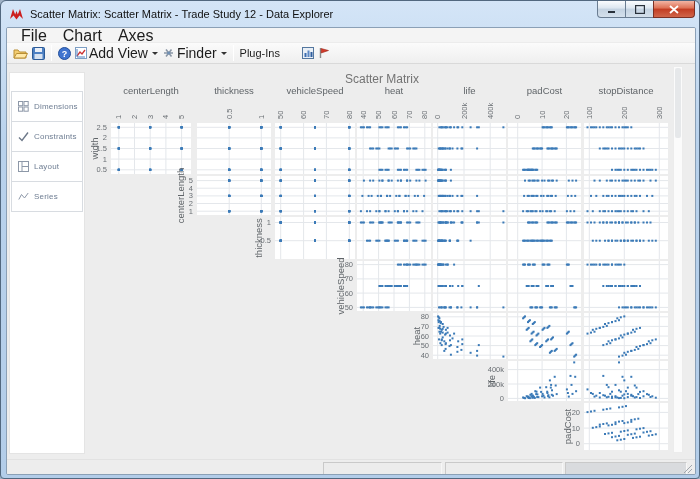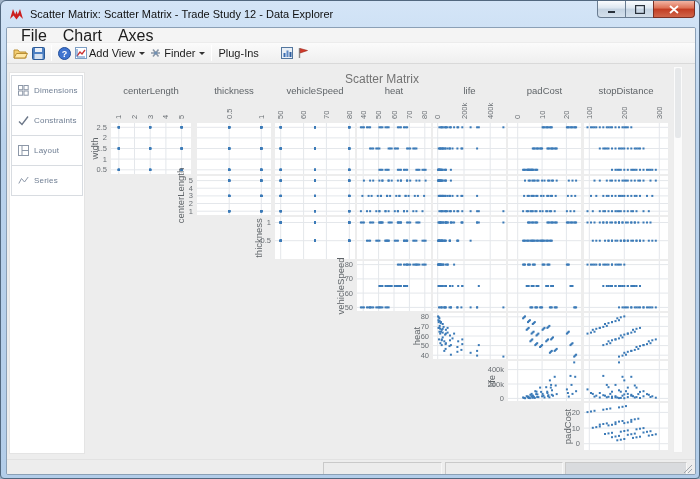--- a/index.html
+++ b/index.html
@@ -15,28 +15,28 @@
   .winbtn.minb{width:29px;border-radius:0 0 0 4px;}
   .winbtn.maxb{width:27px;border-left:none;border-right:none;}
   .winbtn.closeb{width:42px;border-radius:0 0 4px 0;border-color:#7c3024;
     background:linear-gradient(#f2b5a4,#dd6f53 45%,#c23c22 50%,#d0654a);}
   .client{position:relative;width:690px;height:448px;background:#ededed;border:1px solid #8ba0b6;border-radius:2px;overflow:hidden;}
   .menubar{height:15px;background:#f4f4f4;display:flex;align-items:center;padding-left:6px;border-bottom:1px solid #ececec;}
   .menu-item{font-size:16px;color:#1c1c1c;padding:0 8px;line-height:15px;}
   .toolbar{height:21px;background:linear-gradient(#fbfbfb,#efefef);border-bottom:1px solid #d9d9d9;
     display:flex;align-items:center;padding-left:4px;}
   .tbtn{display:flex;align-items:center;gap:2px;padding:1px 2px;border-radius:2px;}
-  .tbtn .lbl{font-size:11px;color:#1c1c1c;}
+  .tbtn .lbl{font-size:14px;color:#1c1c1c;}
   .caret{width:0;height:0;border-left:3px solid transparent;border-right:3px solid transparent;border-top:3px solid #333;margin-left:2px;}
   .tsep{width:1px;height:16px;background:#d2d2d2;border-right:1px solid #ffffff;margin:0 4px;}
   .tlabel{font-size:11px;color:#1c1c1c;margin:0 20px 0 2px;}
   .bodyarea{position:relative;height:395px;}
   .sidebar{position:absolute;left:2px;top:8px;width:76px;bottom:5px;background:#ffffff;border:1px solid #e4e4e4;}
   .side-item{display:flex;align-items:center;gap:5px;height:31px;margin:-1px 1px 0 1px;border:1px solid #d8dce1;background:#fff;padding-left:6px;}
-  .side-item:first-child{margin-top:2px;}
+  .side-item:first-child{margin-top:18px;}
   .side-item .slbl{font-size:8px;color:#6e7d92;letter-spacing:.2px;}
   .chart-title{position:absolute;left:83px;top:8px;width:584px;text-align:center;font-size:12px;color:#737373;}
   #matrix-svg{position:absolute;left:82px;top:0;}
   .vscroll{position:absolute;right:12px;top:2px;bottom:6px;width:10px;background:#fbfbfb;border:1px solid #ececec;}
   .vscroll .thumb{position:absolute;left:1px;right:1px;top:1px;height:70px;background:#e6e8ea;border-radius:2px;}
   .statusbar{position:relative;height:17px;background:#ededed;border-top:1px solid #e2e2e2;}
   .spane{position:absolute;top:2px;height:13px;background:#ececec;
     border:1px solid;border-color:#c9c9c9 #f7f7f7 #f7f7f7 #c9c9c9;}
   .spane.dark{background:#d9dbde;}
   .grip{position:absolute;right:2px;bottom:2px;width:11px;height:11px;}

